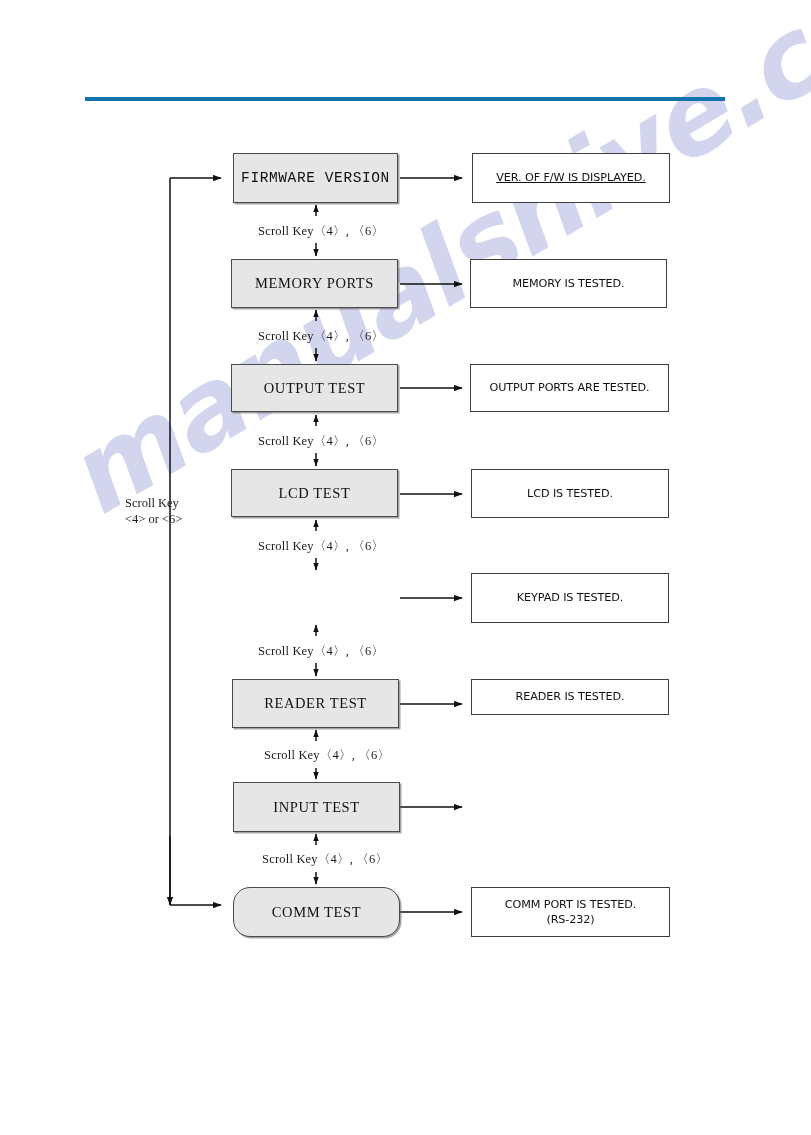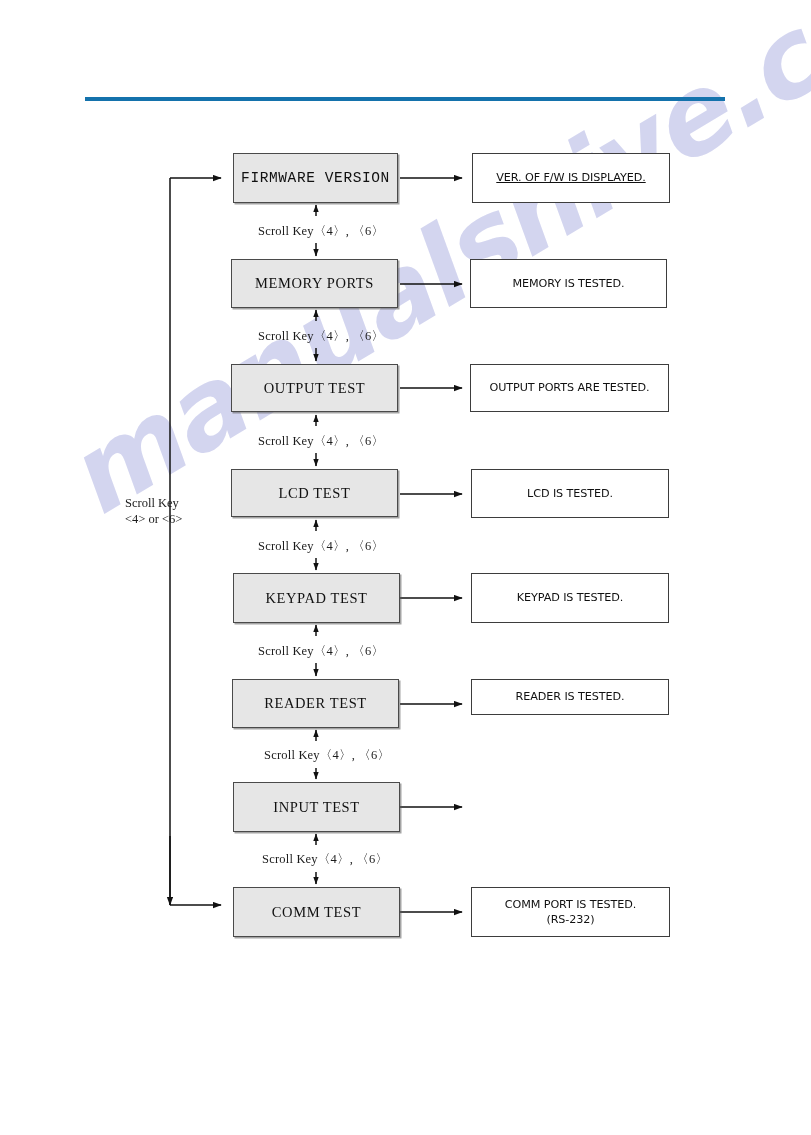--- a/index.html
+++ b/index.html
@@ -186,30 +186,27 @@
   </div>
   <div class="state-box" style="left:231px; top:259px; width:167px; height:49px;">
     <span>MEMORY PORTS</span>
   </div>
   <div class="state-box" style="left:231px; top:364px; width:167px; height:48px;">
     <span>OUTPUT TEST</span>
   </div>
   <div class="state-box" style="left:231px; top:469px; width:167px; height:48px;">
     <span>LCD TEST</span>
   </div>
-  <div class="state-box" style="left:233px; top:573px; width:167px; height:50px;">
-    <span>KEYPAD TEST</span>
-  </div>
   <div class="state-box" style="left:232px; top:679px; width:167px; height:49px;">
     <span>READER TEST</span>
   </div>
   <div class="state-box" style="left:233px; top:782px; width:167px; height:50px;">
     <span>INPUT TEST</span>
   </div>
-  <div class="state-box" style="left:233px; top:887px; width:167px; height:50px;">
+  <div class="state-box" style="left:233px; top:887px; width:167px; height:50px;border-radius:17px;">
     <span>COMM TEST</span>
   </div>
 
   <div class="desc-box" style="left:472px; top:153px; width:198px; height:50px;text-decoration:underline;">
     <span>VER. OF F/W IS DISPLAYED.</span>
   </div>
   <div class="desc-box" style="left:470px; top:259px; width:197px; height:49px;">
     <span>MEMORY IS TESTED.</span>
   </div>
   <div class="desc-box" style="left:470px; top:364px; width:199px; height:48px;">

